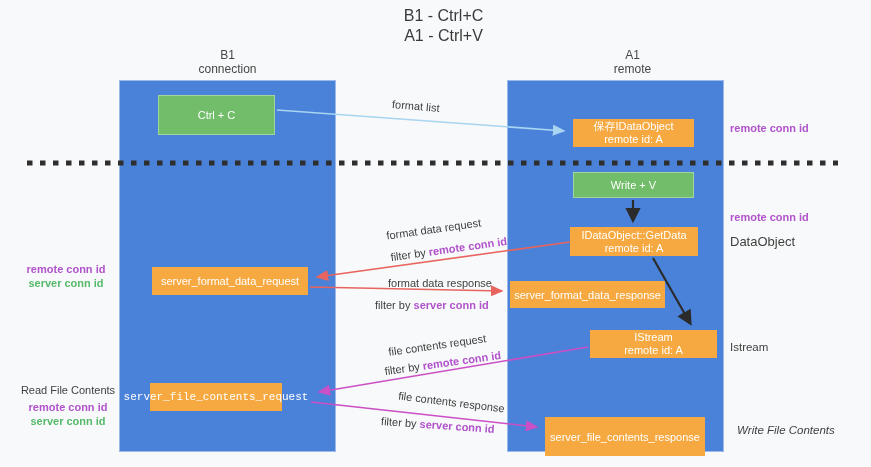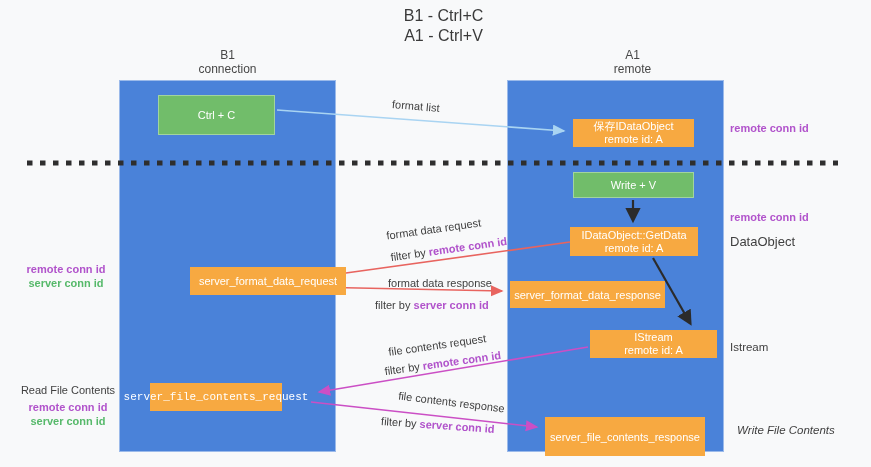--- a/index.html
+++ b/index.html
@@ -113,21 +113,21 @@
 
   <div class="node green" style="left:573px;top:172px;width:121px;height:26px;">
     <span>Write + V</span>
   </div>
 
   <div class="node orange two" style="left:570px;top:227px;width:128px;height:29px;">
     <span>IDataObject::GetData</span>
     <span>remote id: A</span>
   </div>
 
-  <div class="node orange" style="left:152px;top:267px;width:156px;height:28px;margin-left:38px;">
+  <div class="node orange" style="left:152px;top:267px;width:156px;height:28px;">
     <span>server_format_data_request</span>
   </div>
 
   <div class="node orange" style="left:510px;top:281px;width:155px;height:27px;">
     <span>server_format_data_response</span>
   </div>
 
   <div class="node orange two" style="left:590px;top:330px;width:127px;height:28px;">
     <span>IStream</span>
     <span>remote id: A</span>

